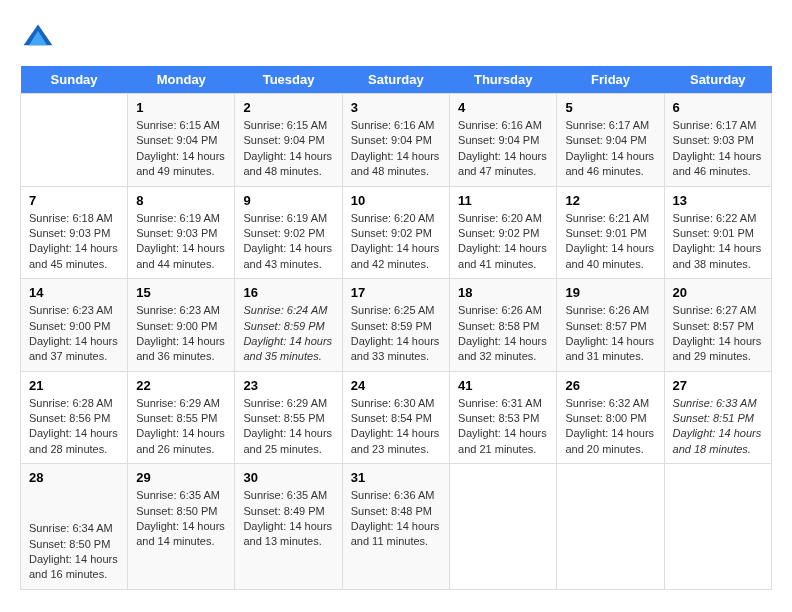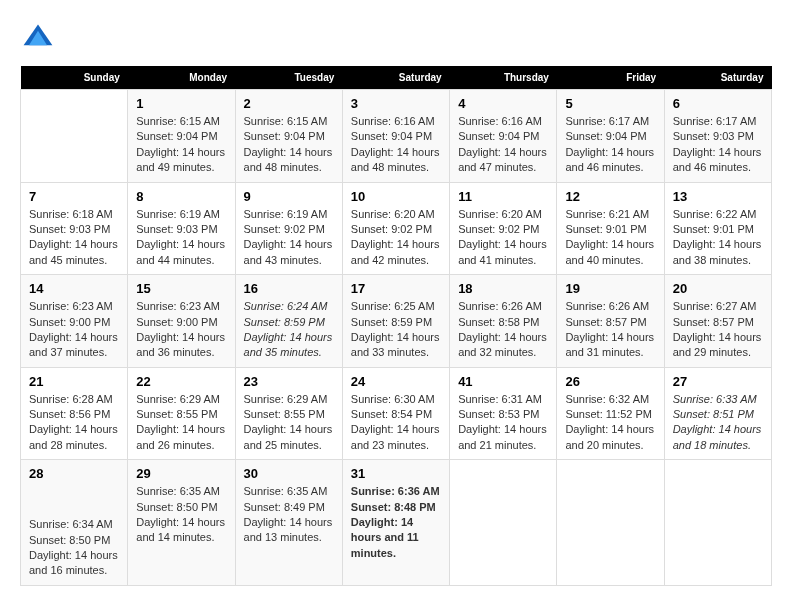--- a/index.html
+++ b/index.html
@@ -52,25 +52,25 @@
     .title-location {
       font-size: 18px;
       color: #333;
     }
     table {
       width: 100%;
       border-collapse: collapse;
       font-size: 11px;
     }
     thead tr th {
-      background-color: #000000;
+      background-color: #3b82f6;
       color: #fff;
-      text-align: right;
+      text-align: center;
       padding: 6px 8px;
-      font-size: 10px;
+      font-size: 13px;
       font-weight: bold;
     }
     tbody tr td {
       vertical-align: top;
       padding: 6px 8px;
       border: 1px solid #ddd;
       width: 108px;
       min-height: 80px;
     }
     tbody tr:nth-child(odd) td {
@@ -280,21 +280,21 @@
         </td>
         <td>
           <span class="day-number">41</span>
           <div class="day-info" style="white-space: pre-line;">Sunrise: 6:31 AM
 Sunset: 8:53 PM
 Daylight: 14 hours and 21 minutes.</div>
         </td>
         <td>
           <span class="day-number">26</span>
           <div class="day-info" style="white-space: pre-line;">Sunrise: 6:32 AM
-Sunset: 11:52 PM
+Sunset: 8:00 PM
 Daylight: 14 hours and 20 minutes.</div>
         </td>
         <td>
           <span class="day-number">27</span>
           <div class="day-info" style="white-space: pre-line; font-style: italic;">Sunrise: 6:33 AM
 Sunset: 8:51 PM
 Daylight: 14 hours and 18 minutes.</div>
         </td>
       </tr>
       <tr>
@@ -311,21 +311,21 @@
 Daylight: 14 hours and 14 minutes.</div>
         </td>
         <td>
           <span class="day-number">30</span>
           <div class="day-info" style="white-space: pre-line;">Sunrise: 6:35 AM
 Sunset: 8:49 PM
 Daylight: 14 hours and 13 minutes.</div>
         </td>
         <td>
           <span class="day-number">31</span>
-          <div class="day-info" style="white-space: pre-line; font-weight: bold;">Sunrise: 6:36 AM
+          <div class="day-info" style="white-space: pre-line;">Sunrise: 6:36 AM
 Sunset: 8:48 PM
 Daylight: 14 hours and 11 minutes.</div>
         </td>
         <td class="empty"></td>
         <td class="empty"></td>
         <td class="empty"></td>
       </tr>
     </tbody>
 </table>
 

